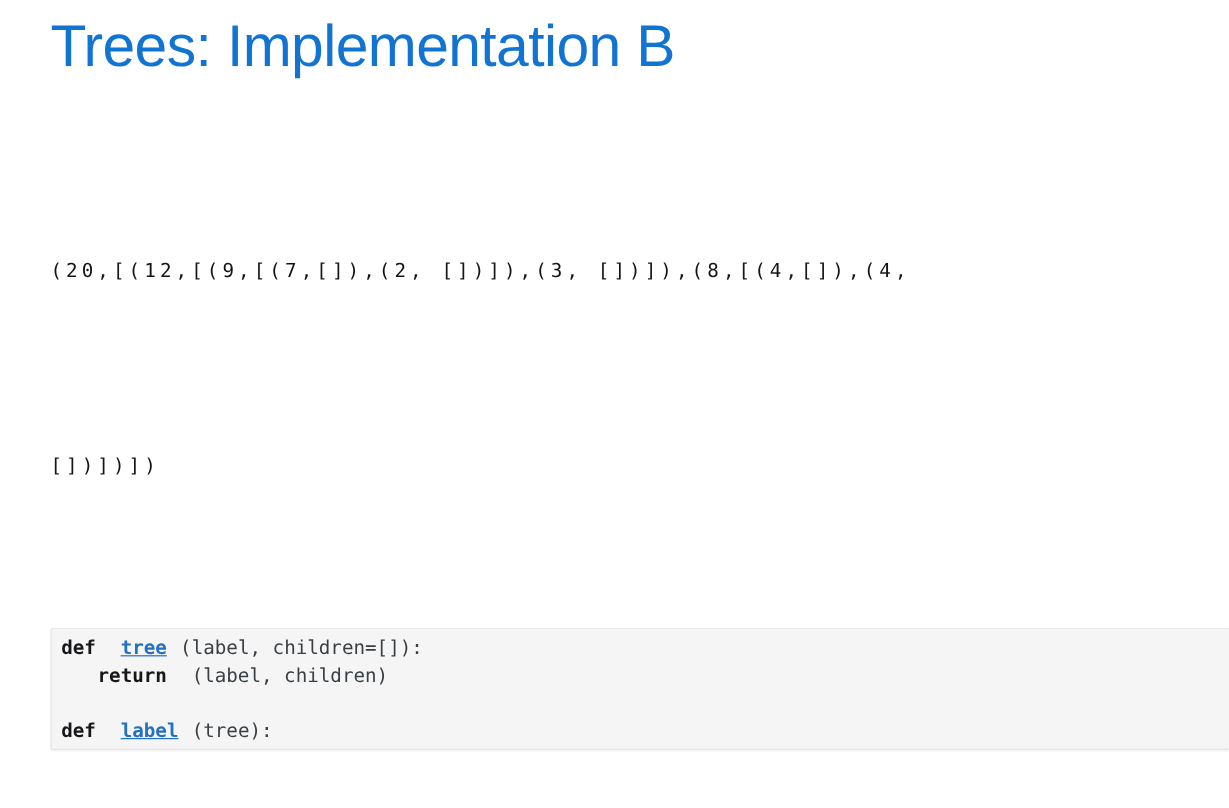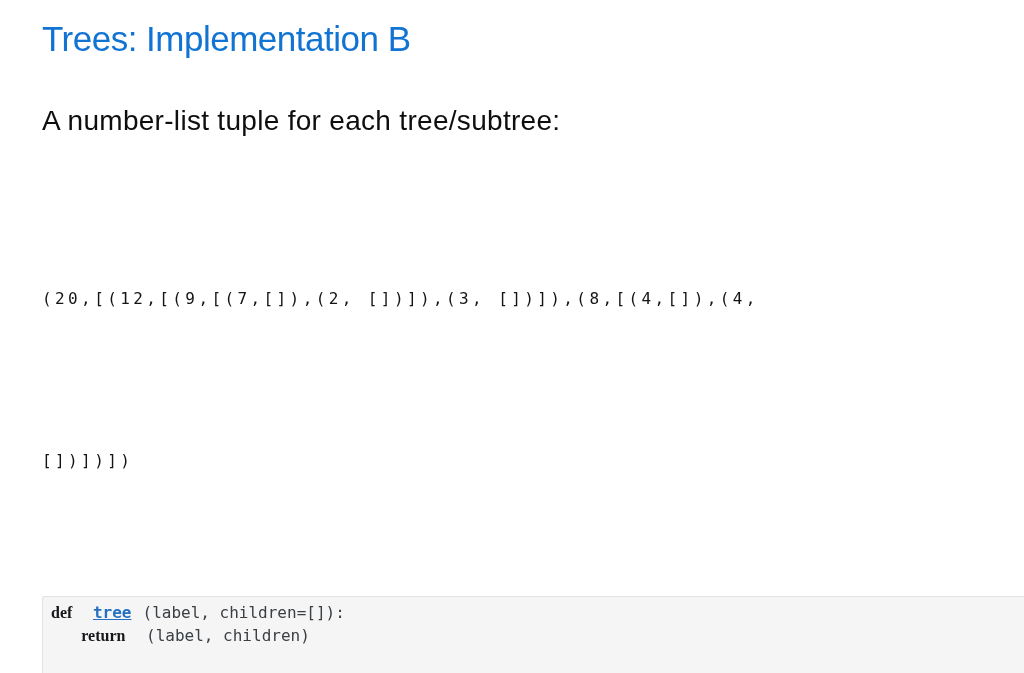--- a/index.html
+++ b/index.html
@@ -12,21 +12,21 @@
   }
   .slide {
     width: 1024px;
     height: 673px;
     box-sizing: border-box;
     padding-left: 42px;
     font-family: "Liberation Sans", sans-serif;
   }
   h1.page-title {
     margin: 13px 0 0 0;
-    font-size: 35px;
+    font-size: 49px;
     line-height: 52px;
     font-weight: 500;
     letter-spacing: -0.5px;
     color: var(--title-blue, #1173d2);
   }
   p.subtitle {
     margin: 39px 0 0 0;
     font-size: 28px;
     line-height: 34px;
     font-weight: 400;
@@ -51,31 +51,30 @@
     border-radius: 3px 0 0 3px;
     padding: 4px 0 4px 8px;
     font-family: "DejaVu Sans Mono", monospace;
     font-size: 16px;
     line-height: 23px;
     color: var(--code-text, #3a3f44);
     overflow: hidden;
     box-shadow: 0 1px 1px rgba(0,0,0,0.04);
   }
   .code-line { white-space: pre; min-height: 23px; }
-  .code-line .kw  { color: var(--kw-color, #17171a); font-weight: bold; font-family: Liberation Serif, serif; }
+  .code-line .kw  { color: var(--kw-color, #17171a); font-weight: bold; }
   .code-line .fn  { color: var(--fn-blue, #2470c2); font-weight: bold; text-decoration: underline; }
   .code-line .pl  { color: var(--code-text, #3a3f44); margin-left: 11px; }
 </style>
 </head>
 <body>
 
 <main class="slide">
   <h1 class="page-title">Trees: Implementation B</h1>
 
-  <p class="subtitle">A number-list tuple for each tree/subtree:</p>
 
   <div class="tuple">
     <div>(20,[(12,[(9,[(7,[]),(2, [])]),(3, [])]),(8,[(4,[]),(4,</div>
     <div>[])])])</div>
   </div>
 
   <pre class="code"><div class="code-line"><span class="kw">def</span><span class="pl"> </span><span class="fn">tree</span><span class="pl">(label, children=[]):</span></div><div class="code-line"><span class="pl">  </span><span class="kw">return</span><span class="pl"> (label, children)</span></div><div class="code-line"><span class="pl"> </span></div><div class="code-line"><span class="kw">def</span><span class="pl"> </span><span class="fn">label</span><span class="pl">(tree):</span></div></pre>
 
 </main>
 

